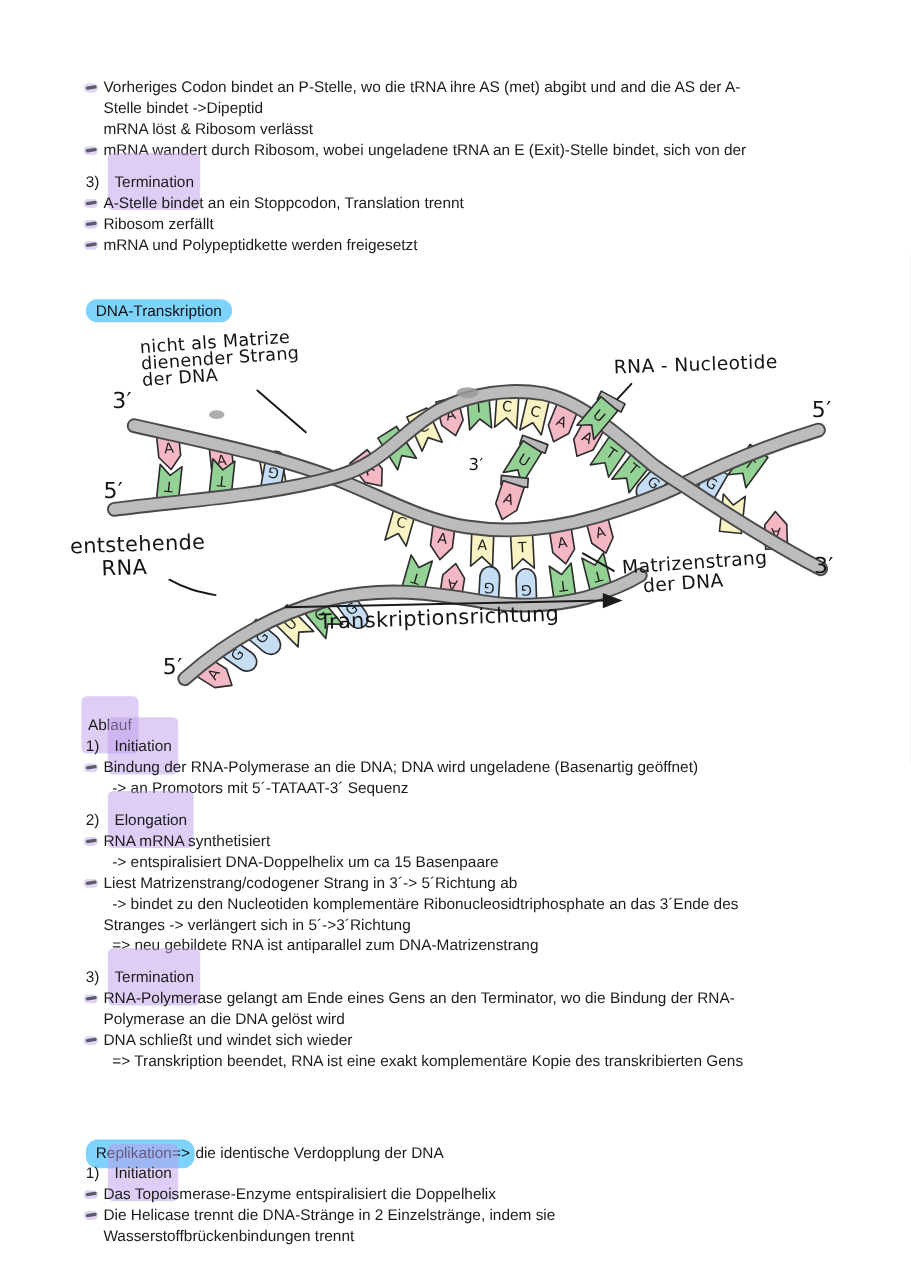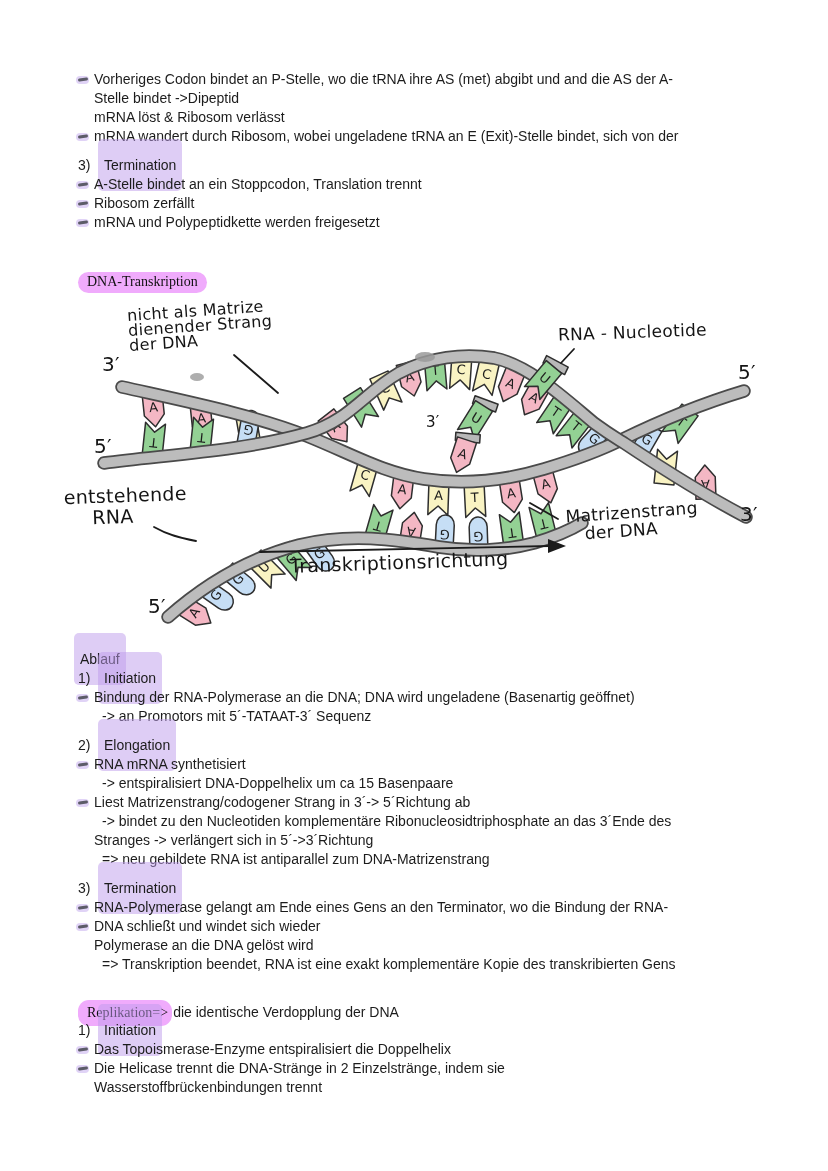--- a/index.html
+++ b/index.html
@@ -9,22 +9,22 @@
   .row{position:relative;height:19px;line-height:19px;white-space:nowrap;}
   .gap{height:10px;}
   .tick{position:absolute;left:-18px;top:6px;width:13px;height:8px;
         background:rgba(187,158,236,.45);border-radius:4px;}
   .tick::after{content:"";position:absolute;left:2px;top:2px;width:10px;height:3px;
         background:#5c5c68;border-radius:2px;transform:rotate(-9deg);}
   .nrow{margin-left:-16px;}
   .nnum{display:inline-block;min-width:24px;}
   .hl{background:rgba(189,156,236,.5);border-radius:5px;padding:18px 6px;margin-left:-4px;}
   .sub{padding-left:8px;}
-  .pill{display:inline-block;background:#f0abfc;border-radius:11px;padding:2px 9px 3px;color:#111;font-family:Liberation Serif, serif;}
-  .pillrow{margin-left:-16px;height:21px;line-height:21px;white-space:nowrap;}
+  .pill{display:inline-block;background:#7dd3fc;border-radius:11px;padding:2px 9px 3px;color:#111;}
+  .pillrow{margin-left:-16px;height:21px;line-height:21px;white-space:nowrap;margin-top:36px;}
   .pillrow .pill{padding-right:4px;margin-right:1px;}
 
   
   .diagram{position:absolute;left:64px;top:303px;width:700px;height:345px;}
   .diagram svg{position:absolute;left:0;top:0;}
   .hand{position:absolute;font-family:"DejaVu Sans",sans-serif;color:#141414;
         letter-spacing:.3px;line-height:15px;white-space:nowrap;}
   .rb-o{fill:none;stroke:#4a4a4a;stroke-width:13.5;stroke-linecap:round;}
   .rb-i{fill:none;stroke:#bcbcbc;stroke-width:10;stroke-linecap:round;}
   .bs{stroke:#2e2e2e;stroke-width:1.5;stroke-linejoin:round;}
@@ -285,22 +285,22 @@
     <div class="row nrow"><span class="nnum">2)</span><span class="hl">Elongation</span></div>
     <div class="row"><span class="tick"></span><span>RNA mRNA synthetisiert</span></div>
     <div class="row sub"><span>-&gt; entspiralisiert DNA-Doppelhelix um ca 15 Basenpaare</span></div>
     <div class="row"><span class="tick"></span><span>Liest Matrizenstrang/codogener Strang in 3´-&gt; 5´Richtung ab</span></div>
     <div class="row sub"><span>-&gt; bindet zu den Nucleotiden komplementäre Ribonucleosidtriphosphate an das 3´Ende des</span></div>
     <div class="row"><span>Stranges -&gt; verlängert sich in 5´-&gt;3´Richtung</span></div>
     <div class="row sub"><span>=&gt; neu gebildete RNA ist antiparallel zum DNA-Matrizenstrang</span></div>
     <div class="gap"></div>
     <div class="row nrow"><span class="nnum">3)</span><span class="hl">Termination</span></div>
     <div class="row"><span class="tick"></span><span>RNA-Polymerase gelangt am Ende eines Gens an den Terminator, wo die Bindung der RNA-</span></div>
+    <div class="row"><span>Polymerase an die DNA gelöst wird</span></div>
     <div class="row"><span class="tick"></span><span>DNA schließt und windet sich wieder</span></div>
-    <div class="row"><span>Polymerase an die DNA gelöst wird</span></div>
     <div class="row sub"><span>=&gt; Transkription beendet, RNA ist eine exakt komplementäre Kopie des transkribierten Gens</span></div>
   </div>
 
   <div class="block" style="top:1000px">
     <div class="pillrow"><span class="pill">Replikation=&gt;</span><span>die identische Verdopplung der DNA</span></div>
     <div class="row nrow"><span class="nnum">1)</span><span class="hl">Initiation</span></div>
     <div class="row"><span class="tick"></span><span>Das Topoismerase-Enzyme entspiralisiert die Doppelhelix</span></div>
     <div class="row"><span class="tick"></span><span>Die Helicase trennt die DNA-Stränge in 2 Einzelstränge, indem sie</span></div>
     <div class="row"><span>Wasserstoffbrückenbindungen trennt</span></div>
   </div>

